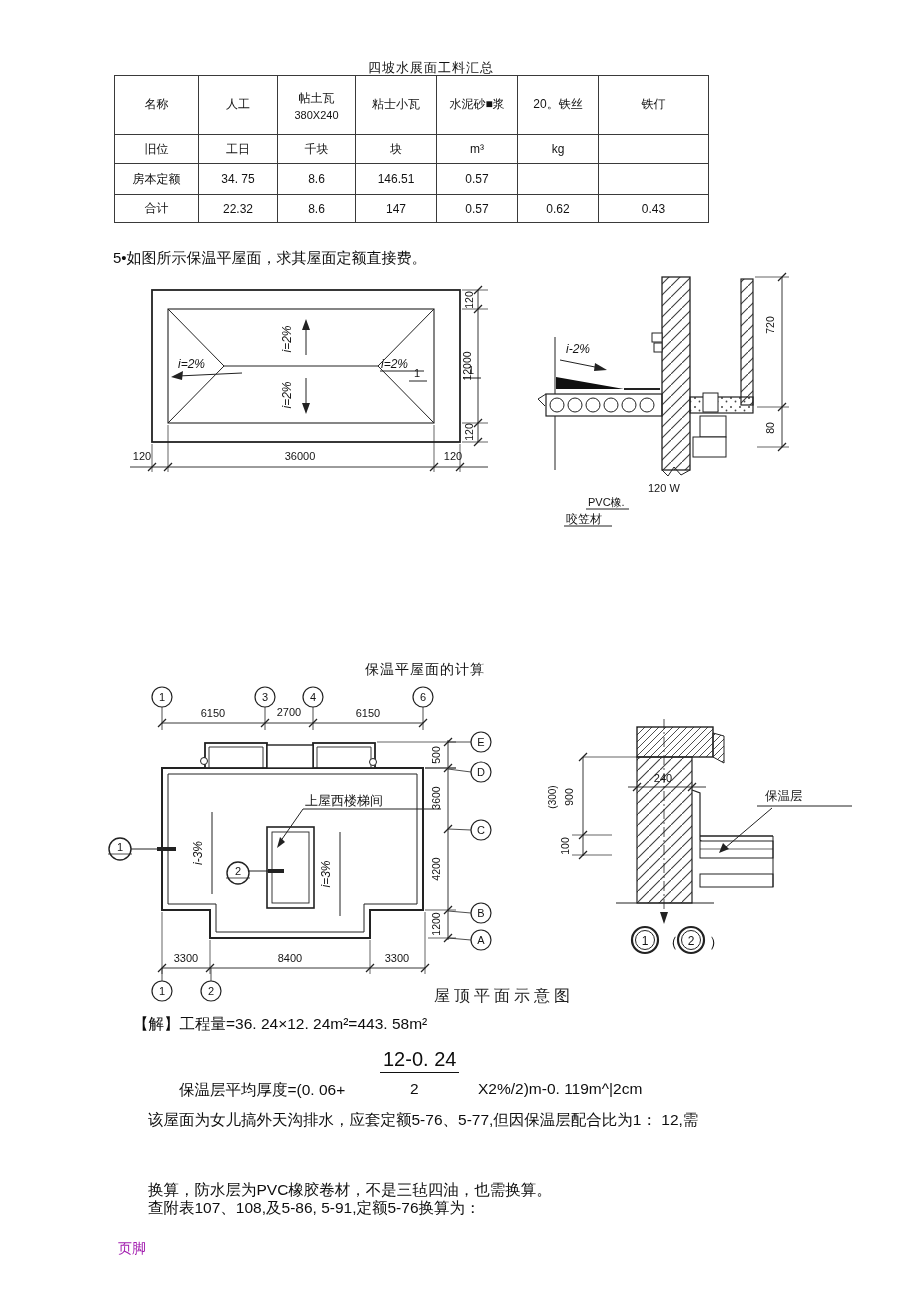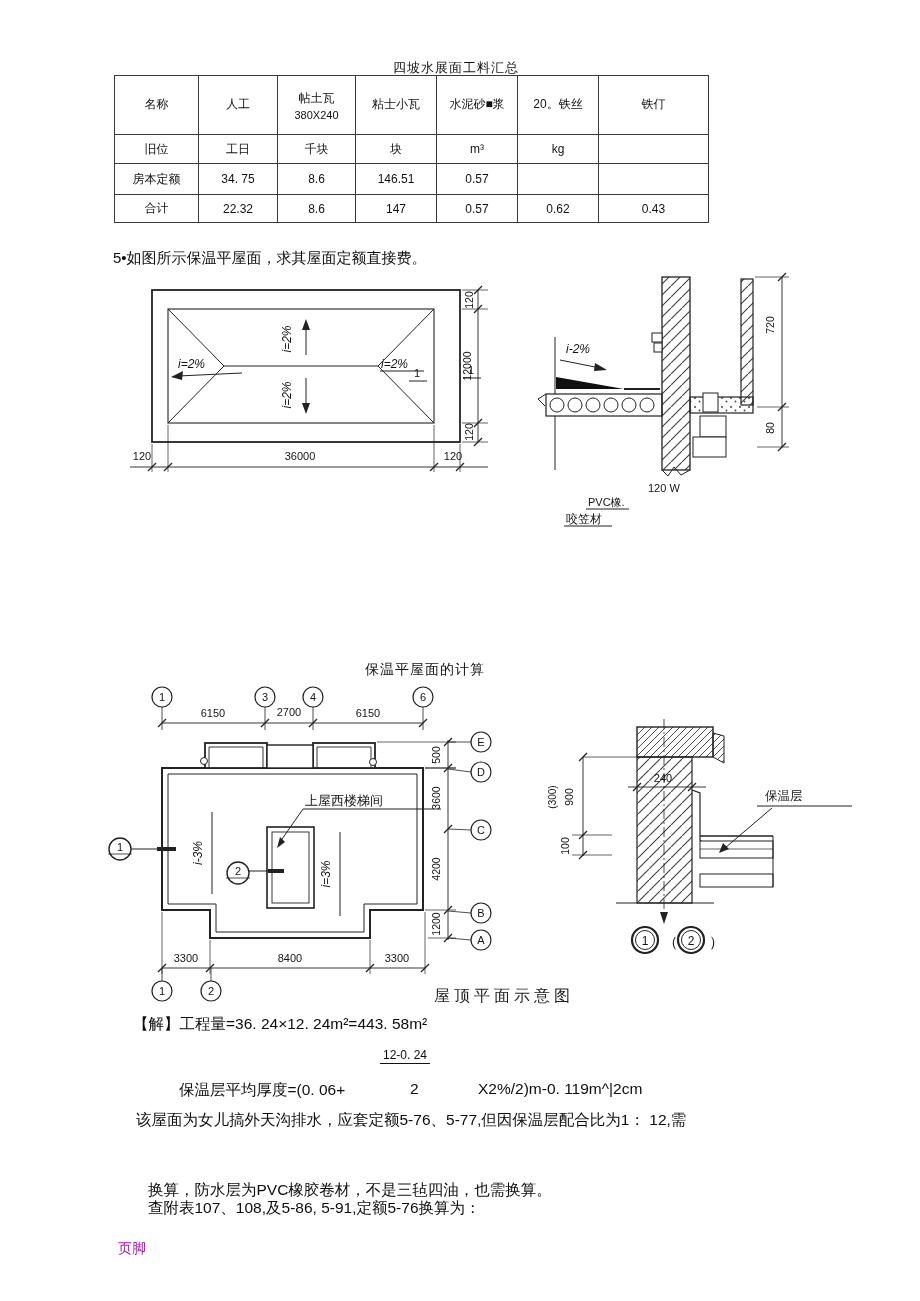--- a/index.html
+++ b/index.html
@@ -7,21 +7,21 @@
     width:920px;height:1301px;position:relative;background:#ffffff;
     font-family:"Liberation Sans","DejaVu Sans",sans-serif;color:#111;
     overflow:hidden;
   }
   .abs{position:absolute;}
   .doc-title{font-size:13px;letter-spacing:1px;color:#111;}
   .question{font-size:15px;color:#0d0d0d;}
   .fig-title{font-size:14px;letter-spacing:1px;}
   .fig-caption{font-size:16px;letter-spacing:4px;color:#222;}
   .sol-line{font-size:15.5px;color:#0d0d0d;white-space:nowrap;margin-left:29px;}
-  .frac-num{font-size:12px;border-bottom:1.6px solid #111;padding:0 3px 1px 3px;}
+  .frac-num{font-size:20px;border-bottom:1.6px solid #111;padding:0 3px 1px 3px;}
   .para{font-size:15.5px;color:#0d0d0d;white-space:nowrap;}
   .footer{font-size:14px;color:#a21caf;}
   table.sumtable{
     position:absolute;left:114px;top:75px;border-collapse:collapse;
     table-layout:fixed;font-size:12px;color:#111;
   }
   table.sumtable td{
     border:1px solid #3a3a3a;text-align:center;vertical-align:middle;
     padding:0;overflow:hidden;
   }
@@ -35,21 +35,21 @@
   svg text{font-family:"Liberation Sans","DejaVu Sans",sans-serif;fill:#141414;}
   .dimtxt{font-size:10.5px;}
   .dimtxt2{font-size:11px;}
   .slope{font-size:12px;font-style:italic;}
   .bub{font-size:11px;}
   .lbl{font-size:12px;}
 </style>
 </head>
 <body>
 
-<div class="abs doc-title" style="left:393px;top:59px;">四坡水展面工料汇总</div>
+<div class="abs doc-title" style="left:368px;top:59px;">四坡水展面工料汇总</div>
 
 <table class="sumtable">
   <colgroup>
     <col style="width:84px">
       <col style="width:79px">
       <col style="width:78px">
     <col style="width:81px">
       <col style="width:81px">
       <col style="width:81px">
       <col style="width:110px">
@@ -388,17 +388,17 @@
   </g>
 </svg>
 
 <div class="abs fig-caption" style="left:434px;top:986px;">屋顶平面示意图</div>
 
 <div class="abs sol-line" style="left:104px;top:1014px;">【解】工程量=36. 24×12. 24m²=443. 58m²</div>
 <div class="abs sol-line frac-num" style="left:351px;top:1048px;">12-0. 24</div>
 <div class="abs sol-line" style="left:150px;top:1080px;">保温层平均厚度=(0. 06+</div>
 <div class="abs sol-line" style="left:381px;top:1080px;">2</div>
 <div class="abs sol-line" style="left:449px;top:1080px;">X2%/2)m-0. 119m^|2cm</div>
-<div class="abs para" style="left:136px;top:1110px;">该屋面为女儿搞外天沟排水，应套定额5-76、5-77,但因保温层配合比为1： 12,需</div>
+<div class="abs para" style="left:148px;top:1110px;">该屋面为女儿搞外天沟排水，应套定额5-76、5-77,但因保温层配合比为1： 12,需</div>
 <div class="abs para" style="left:148px;top:1153px;margin-top:27px;">换算，防水层为PVC橡胶卷材，不是三毡四油，也需换算。</div>
 <div class="abs para" style="left:148px;top:1198px;">查附表107、108,及5-86, 5-91,定额5-76换算为：</div>
 
 <div class="abs footer" style="left:118px;top:1240px;">页脚</div>
 
 </body></html>

